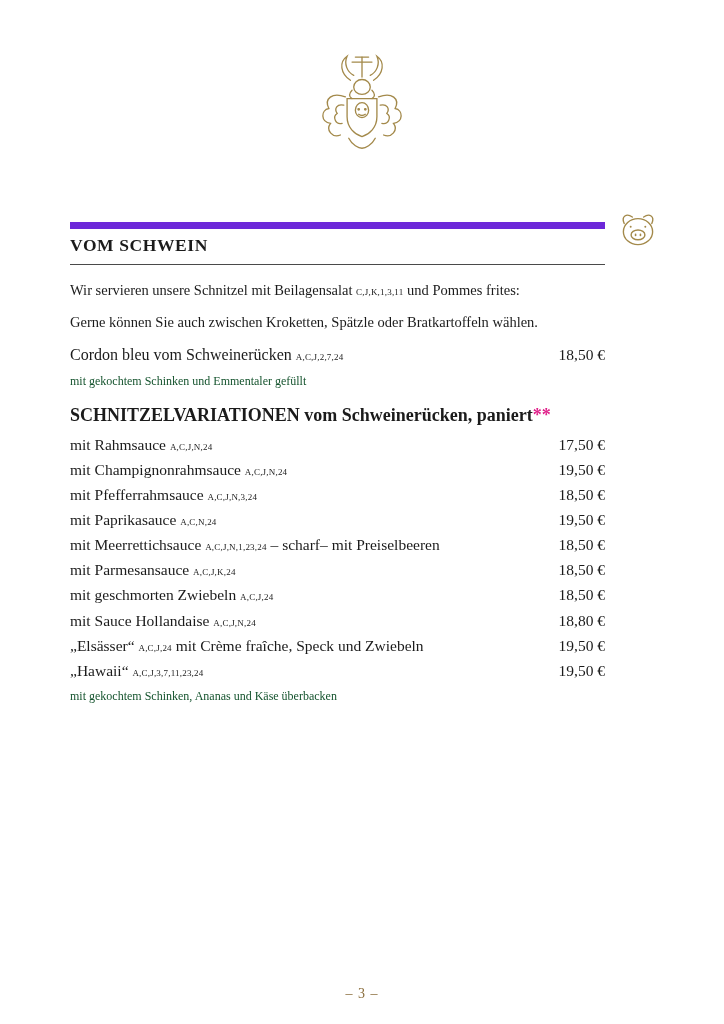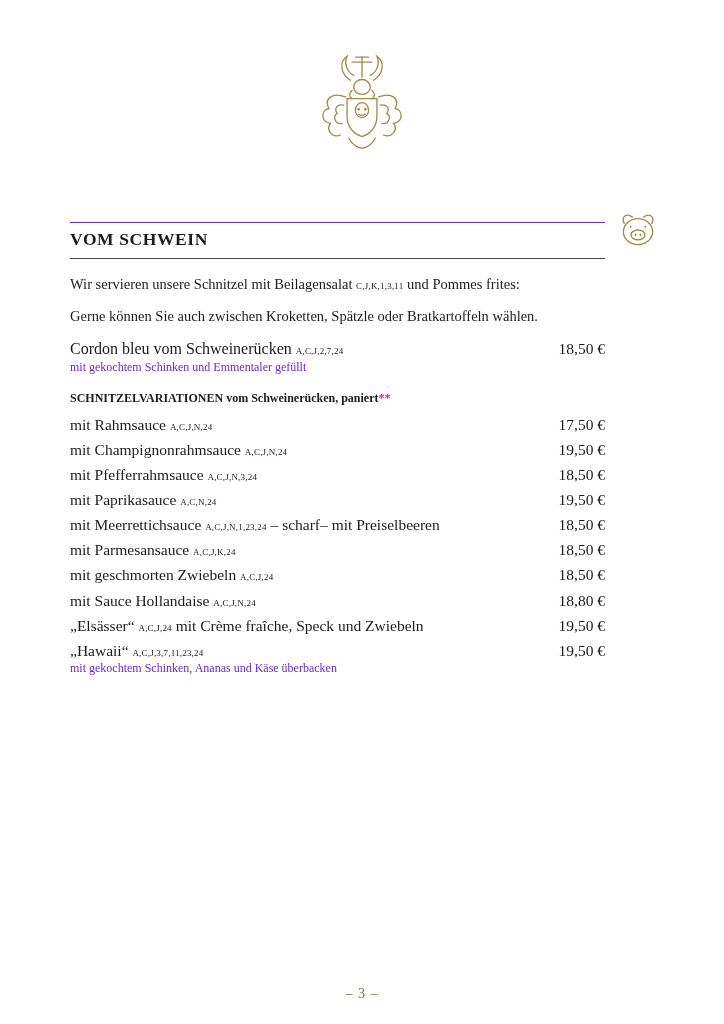--- a/index.html
+++ b/index.html
@@ -8,45 +8,45 @@
     width: 724px; height: 1024px; margin: 0 auto; position: relative;
     background: #ffffff; overflow: hidden;
     font-family: "Liberation Serif", "DejaVu Serif", serif;
     color: #1b1b1b;
   }
   .crest-wrap { text-align: center; padding-top: 50px; height: 162px; }
   .content { padding: 0 119px 0 70px; }
 
   .section-header {
     margin-top: 60px;
-    border-top: 1px solid #6d28d9;
+    border-top: 7px solid #6d28d9;
     border-bottom: 1px solid #4a4a4a;
     padding: 6px 0 8px;
   }
   .section-title {
     margin: 0; font-size: 17.5px; font-weight: bold; letter-spacing: 0.6px;
   }
 
   .pig-icon { position: absolute; top: 210px; right: 60px; }
 
   .intro { margin-top: 16px; font-size: 14.5px; line-height: 1.25; }
   .intro p { margin: 0; }
   .intro .line2 { margin-top: 14px; }
 
   .codes { font-size: 9px; letter-spacing: 0.2px; }
 
   .item-row { display: flex; justify-content: space-between; align-items: baseline; }
   .item-left { font-size: 15.5px; }
   .item-price { font-size: 15.5px; white-space: nowrap; padding-left: 12px; }
-  .item-desc { font-size: 12px; margin-top: 1px; color: #6d28d9; }
+  .item-desc { font-size: 12px; margin-top: 9px; color: #14532d; }
 
   .featured { margin-top: 14px; }
   .featured .item-left { font-size: 16px; }
 
-  .subsection-title { margin: 16px 0 0; font-size: 12px; font-weight: bold; }
+  .subsection-title { margin: 16px 0 0; font-size: 18px; font-weight: bold; }
   .marker { font-weight: bold; }
 
   .menu-items { margin-top: 10px; }
   .item-block { margin-bottom: 6.5px; }
   .item-block .item-row { line-height: 1.2; }
 
   .footer {
     position: absolute; left: 0; right: 0; top: 986px;
     text-align: center; font-size: 14px; color: #8a6d3b; letter-spacing: 1px;
   }

